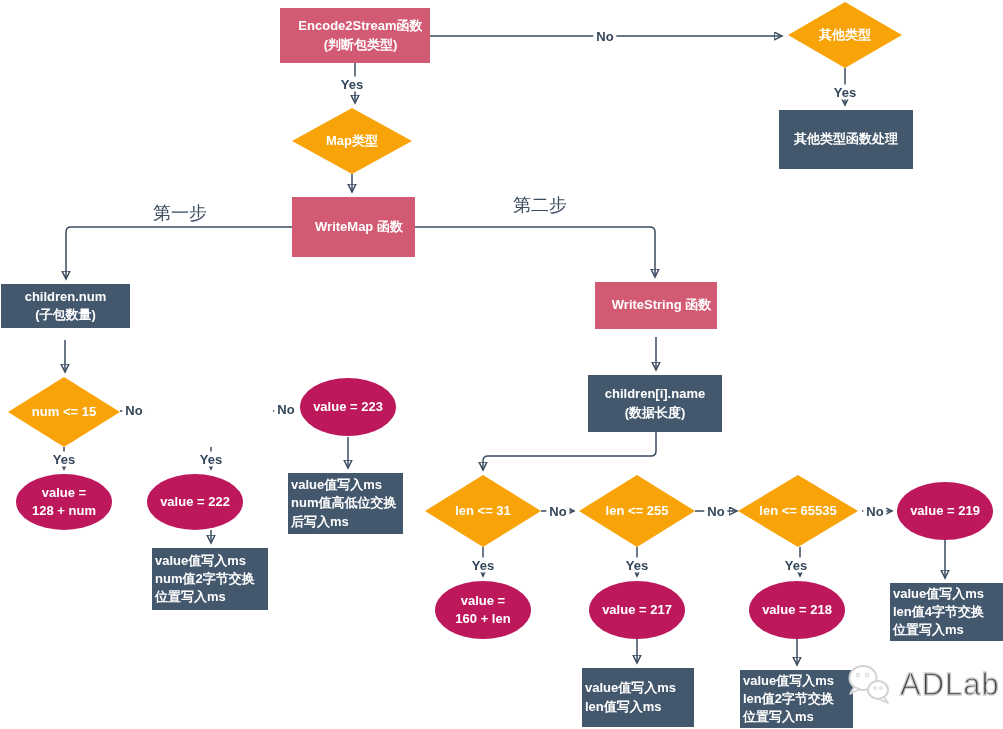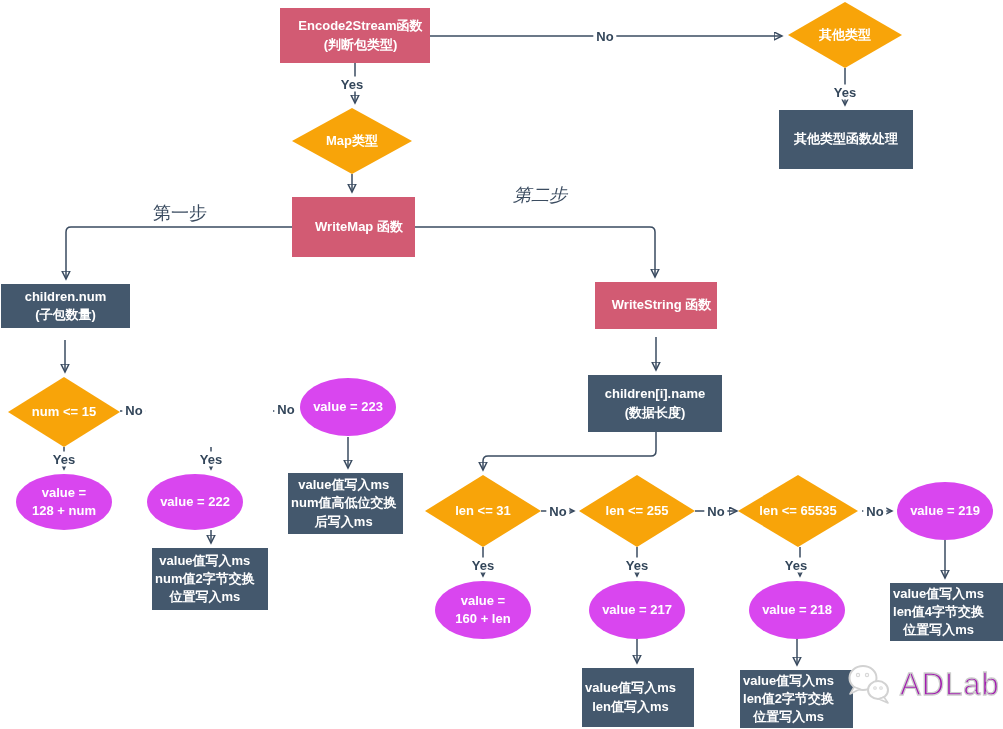--- a/index.html
+++ b/index.html
@@ -7,38 +7,38 @@
     position:relative;width:1003px;height:729px;background:#ffffff;overflow:hidden;
     font-family:"Liberation Sans","DejaVu Sans",sans-serif;
   }
   .node{
     position:absolute;display:flex;align-items:center;justify-content:center;
     text-align:center;color:#ffffff;font-weight:bold;font-size:13px;line-height:1.4;
     white-space:pre-line;box-sizing:border-box;
   }
   .rect-pink{background:#d25b73;padding-left:11px;}
   .rect-slate{background:#44586d;}
-  .rect-slate.left-text{justify-content:flex-start;text-align:center;padding:0 3px;}
+  .rect-slate.left-text{justify-content:flex-start;text-align:left;padding:0 3px;}
   .diamond{background:#f8a409;clip-path:polygon(50% 0,100% 50%,50% 100%,0 50%);}
-  .ellipse{background:#d946ef;border-radius:50%;}
+  .ellipse{background:#be185d;border-radius:50%;}
   .edge-label{
     position:absolute;transform:translate(-50%,-50%);color:#33465a;font-weight:bold;
     font-size:13px;background:#ffffff;padding:0 3px;white-space:nowrap;
   }
   .step-label{
     position:absolute;transform:translate(-50%,-50%);color:#3b4c60;font-weight:normal;
     font-size:18px;background:transparent;white-space:nowrap;
   }
   #connector-layer{position:absolute;left:0;top:0;width:1003px;height:729px;}
   #connector-layer path{fill:none;stroke:#3a4b60;stroke-width:1.5;}
   .watermark{
     position:absolute;left:846px;top:662px;display:flex;align-items:center;gap:6px;
   }
   .watermark-text{
-    font-size:31px;letter-spacing:1px;color:#a21caf;font-weight:normal;
+    font-size:31px;letter-spacing:1px;color:#404040;font-weight:normal;
     -webkit-text-stroke:1.3px #cdcdcd;text-shadow:0 0 1px #dcdcdc;
   }
 </style>
 </head>
 <body>
 
 <div id="canvas">
 
   <svg id="connector-layer" viewBox="0 0 1003 729">
     <defs>
@@ -111,21 +111,21 @@
 len值2字节交换
 位置写入ms</div>
   <div class="node rect-slate left-text" style="left:890px;top:583px;width:113px;height:58px;">value值写入ms
 len值4字节交换
 位置写入ms</div>
 
   <div class="edge-label" style="left:352px;top:84px;">Yes</div>
   <div class="edge-label" style="left:605px;top:36px;">No</div>
   <div class="edge-label" style="left:845px;top:92px;">Yes</div>
   <div class="step-label" style="left:180px;top:213px;">第一步</div>
-  <div class="step-label" style="left:540px;top:195px;font-style:italic;">第二步</div>
+  <div class="step-label" style="left:540px;top:205px;">第二步</div>
   <div class="edge-label" style="left:134px;top:410px;">No</div>
   <div class="edge-label" style="left:286px;top:409px;">No</div>
   <div class="edge-label" style="left:64px;top:459px;">Yes</div>
   <div class="edge-label" style="left:211px;top:459px;">Yes</div>
   <div class="edge-label" style="left:558px;top:511px;">No</div>
   <div class="edge-label" style="left:716px;top:511px;">No</div>
   <div class="edge-label" style="left:875px;top:511px;">No</div>
   <div class="edge-label" style="left:483px;top:565px;">Yes</div>
   <div class="edge-label" style="left:637px;top:565px;">Yes</div>
   <div class="edge-label" style="left:796px;top:565px;">Yes</div>

